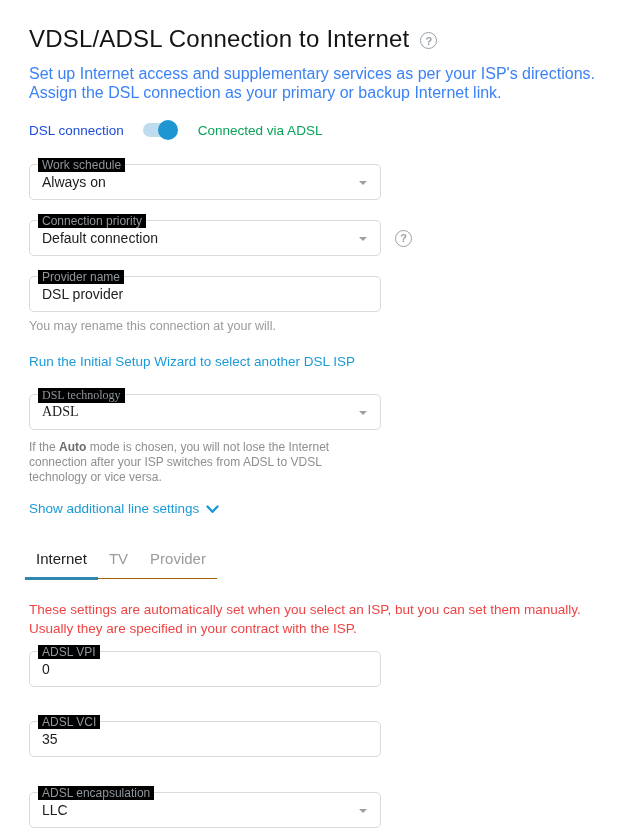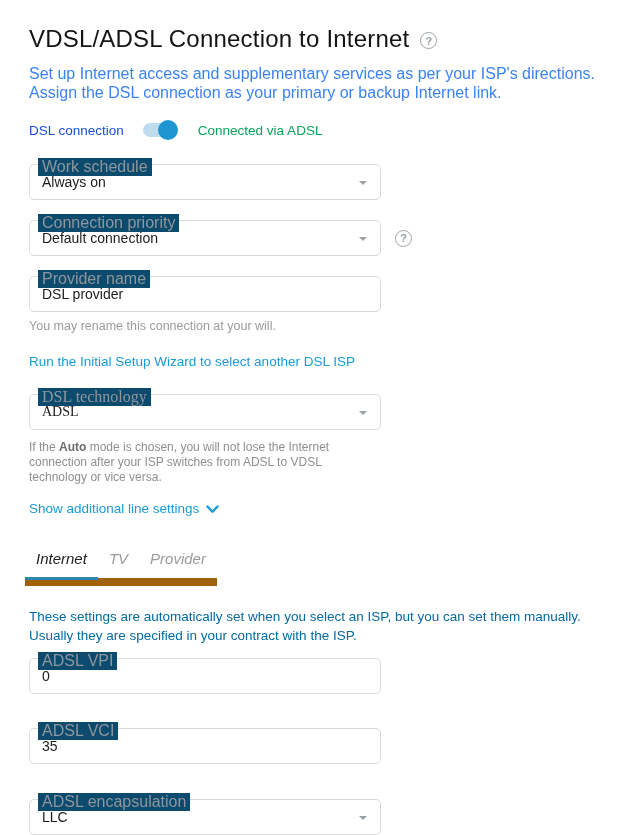--- a/index.html
+++ b/index.html
@@ -39,22 +39,22 @@
     position:absolute;right:-2px;top:-3px;}
   .status{font-size:13.5px;color:var(--green);}
   
   .form{margin-top:24px;}
   .field-row{display:flex;align-items:center;}
   .field{
     position:relative;width:352px;height:36px;border:1px solid var(--border);
     border-radius:5px;background:#fff;flex:0 0 auto;
   }
   .flabel{
-    position:absolute;top:-7px;left:8px;background:#0c4a6e;padding:0 4px;
-    font-size:16px;color:var(--label-gray);white-space:nowrap;
+    position:absolute;top:-7px;left:8px;background:#000000;padding:0 4px;
+    font-size:12px;color:var(--label-gray);white-space:nowrap;
   }
   .fvalue{display:block;line-height:34px;padding:0 24px 0 12px;font-size:14px;
     color:#1c1c1c;white-space:nowrap;overflow:hidden;}
   .caret{position:absolute;right:13px;top:16px;width:0;height:0;
     border-left:4px solid transparent;border-right:4px solid transparent;
     border-top:4.5px solid #9aa0a4;}
   .field input{
     width:100%;height:34px;border:0;outline:0;background:transparent;
     padding:0 12px;font-size:14px;color:#1c1c1c;
     font-family:"Liberation Sans","DejaVu Sans",sans-serif;
@@ -63,26 +63,26 @@
   .row-gap{margin-left:14px;}
   .helper{margin-top:7px;font-size:12.5px;line-height:15px;color:var(--muted);}
   .link{display:inline-block;color:var(--accent);font-size:13.5px;text-decoration:none;cursor:pointer;}
   .wizard-link{margin-top:20px;}
   .tech-field{margin-top:24px;font-family:Liberation Serif, serif;}
   .hint{margin-top:10px;width:345px;font-size:12px;line-height:15px;color:#8f8f8f;}
   .hint b{color:#6d6d6d;}
   .additional-link{margin-top:16px;font-size:13.5px;display:inline-flex;align-items:center;}
   .chev{margin-left:7px;margin-top:2px;}
   
-  .tabs{display:flex;margin:33px 0 0 -4px;border-bottom:8px solid #a16207;width:max-content;font-style:italic;}
+  .tabs{display:flex;margin:33px 0 0 -4px;border-bottom:1px solid #a16207;width:max-content;}
   .tab{font-size:15px;color:#9b9b9b;padding:0 11px 11px;cursor:pointer;}
   .tab.active{color:#222;position:relative;}
   .tab.active::after{content:"";position:absolute;left:0;right:0;bottom:-2px;height:3px;
     background:var(--tab-underline);}
-  .tab-note{margin-top:21px;width:580px;font-size:13.5px;line-height:19px;color:#0369a1;}
+  .tab-note{margin-top:21px;width:580px;font-size:13.5px;line-height:19px;color:#ef4444;}
   .vpi-field{margin-top:13px;}
   .mb34{margin-bottom:34px;}
   .mb35{margin-bottom:35px;}
 </style>
 </head>
 <body>
 
 <div class="page">
 
   <div class="header-row">

